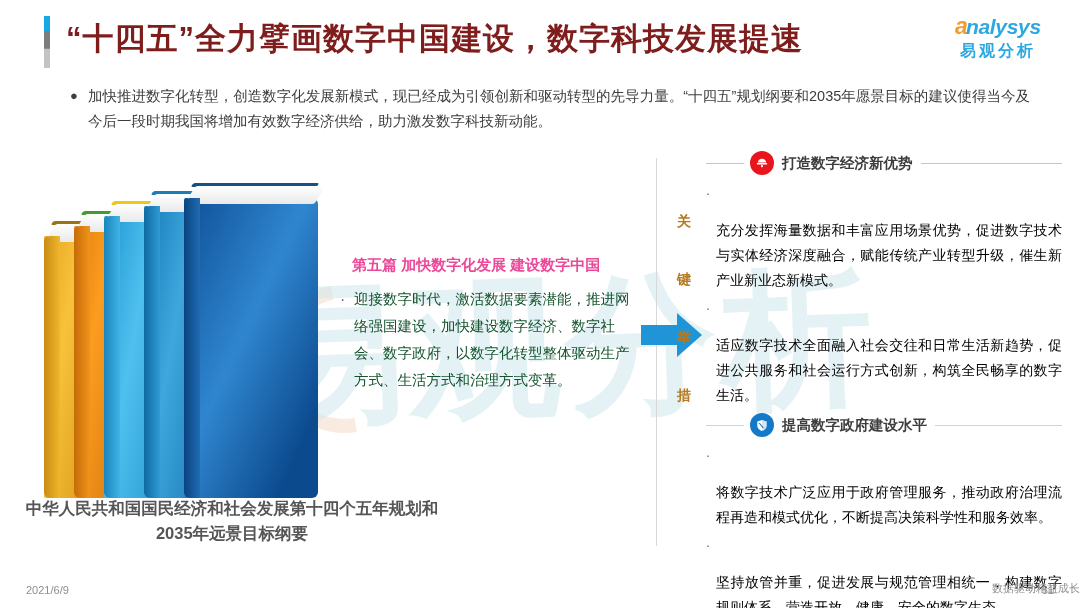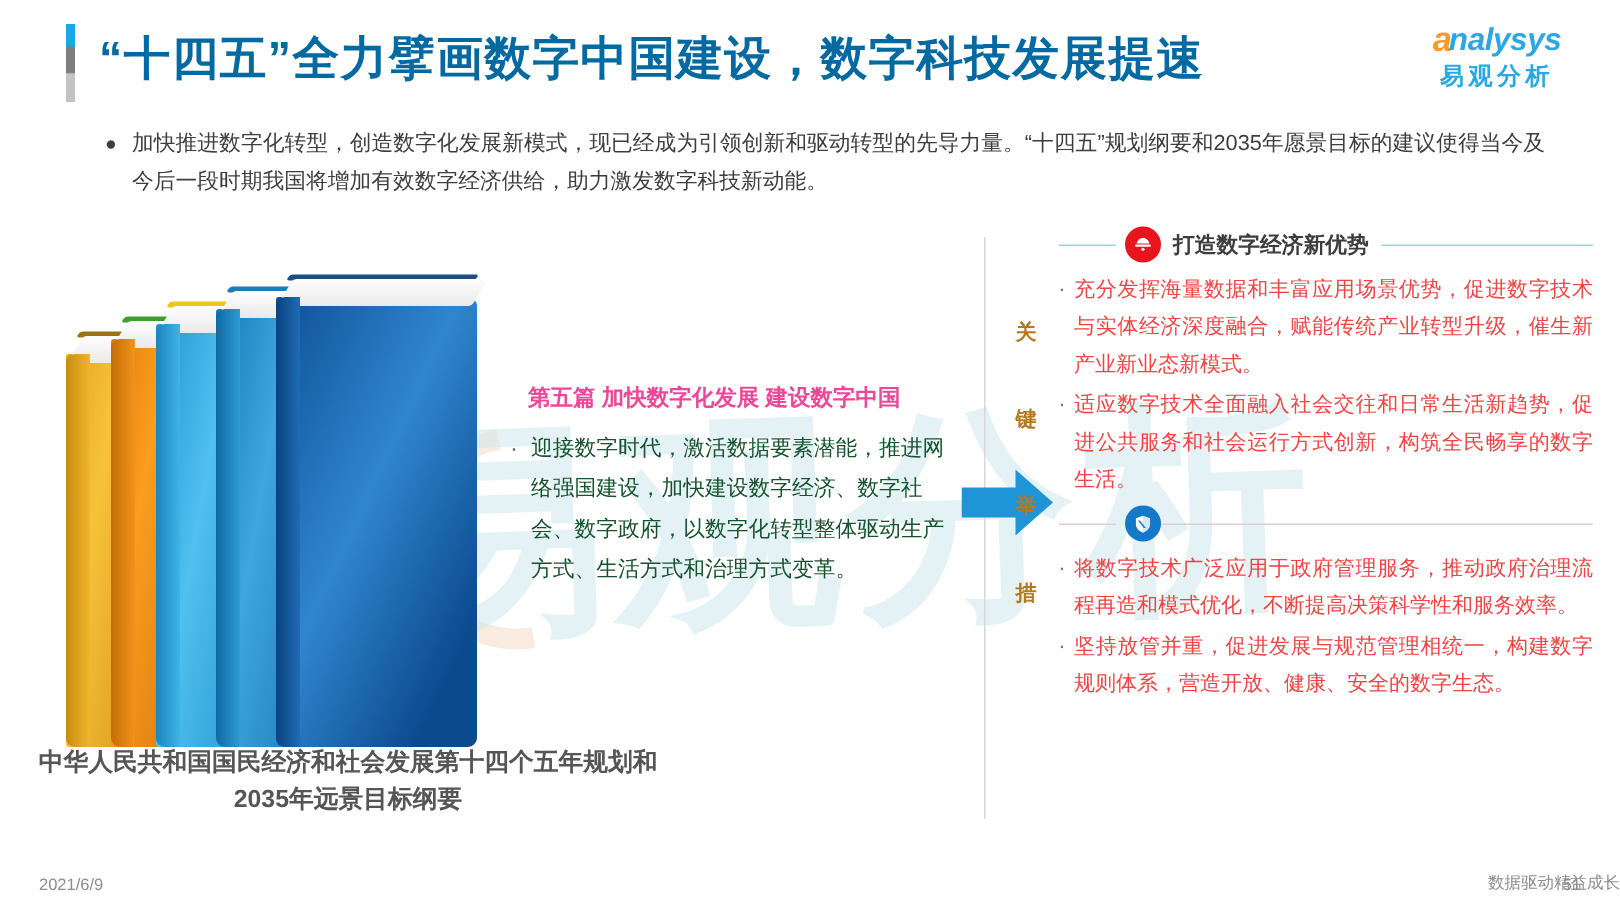--- a/index.html
+++ b/index.html
@@ -21,21 +21,21 @@
     position:absolute;left:270px;top:285px;width:120px;height:120px;
     border:14px solid #f6d8c2;border-radius:50%;
     border-right-color:transparent;border-top-color:transparent;
     opacity:.5;transform:rotate(35deg);z-index:0;
   }
 
   
   .title-bar{position:absolute;left:44px;top:16px;width:6px;height:52px;
     background:linear-gradient(#18a9e0 0%,#18a9e0 28%,#7d7d7d 30%,#7d7d7d 62%,#c3c3c3 64%,#c3c3c3 100%);z-index:3;}
   .title{position:absolute;left:66px;top:18px;font-size:31px;font-weight:bold;
-    color:#0369a1;letter-spacing:1px;white-space:nowrap;z-index:3;}
+    color:#7f1d1d;letter-spacing:1px;white-space:nowrap;z-index:3;}
 
   .logo{position:absolute;right:22px;top:14px;width:120px;height:48px;z-index:3;
     display:flex;flex-direction:column;align-items:center;justify-content:center;}
   .logo-row{display:flex;align-items:center;line-height:1;}
   .logo-a{font-size:23px;font-weight:bold;color:#f39b2b;font-style:italic;margin-right:-2px;}
   .logo-en{font-size:21px;font-weight:bold;color:#2ca8e0;font-style:italic;letter-spacing:-.3px;}
   .logo-cn{font-size:16px;font-weight:bold;color:#2ca8e0;letter-spacing:3px;margin-top:3px;}
 
   
   .intro{position:absolute;left:70px;top:84px;width:960px;z-index:3;display:flex;}
@@ -90,21 +90,21 @@
   .sec{margin-bottom:2px;}
   .sec-head{display:flex;align-items:center;height:30px;}
   .rule{height:1px;flex:1 1 auto;}
   .rule.short{flex:0 0 38px;margin:0 6px;}
   .ico{width:24px;height:24px;border-radius:50%;flex:0 0 24px;
     display:flex;align-items:center;justify-content:center;color:#fff;}
   .ico svg{display:block;}
   .sec-title{font-size:14.5px;font-weight:bold;color:#3d3d3d;white-space:nowrap;padding:0 8px;}
   .sec-body{display:flex;margin-top:2px;}
   .sec-dot{width:16px;flex:0 0 16px;font-size:15px;color:#7a7a7a;line-height:25px;text-align:center;}
-  .sec-text{font-size:14px;line-height:25px;color:#ef4444;text-align:justify;}
+  .sec-text{font-size:14px;line-height:25px;color:#000000;text-align:justify;margin-top:38px;}
 
   
   .footer-date{position:absolute;left:26px;bottom:12px;font-size:11px;color:#8d8d8d;z-index:3;}
   .footer-mid{position:absolute;left:0;right:0;bottom:12px;text-align:right;font-size:11px;color:#8d8d8d;z-index:3;}
   .footer-page{position:absolute;right:26px;bottom:12px;font-size:11px;color:#8d8d8d;z-index:3;}
 </style>
 </head>
 <body>
 
 <div class="slide">
@@ -208,20 +208,21 @@
     <div class="sec">
       <div class="sec-head">
         <div class="rule short" style="background:#e3c9de"></div>
         <div class="ico" style="background:#1479c9">
           <svg width="14" height="15" viewBox="0 0 16 16">
             <path d="M8 1.6 L13.4 3.4 V8 c0 3.2-2.6 5.3-5.4 6.4C5.2 13.3 2.6 11.2 2.6 8 V3.4 Z" fill="#fff"></path>
             <path d="M8 1.6 L13.4 3.4 V8 c0 3.2-2.6 5.3-5.4 6.4 Z" fill="#1479c9" opacity="0.18"></path>
             <path d="M5.6 5.2 L10.2 10.8 H8.6 L4.2 5.2 Z" fill="#1479c9"></path>
           </svg>
         </div>
+        <div class="sec-title">提高数字政府建设水平</div>
         <div class="rule" style="background:#e3c9de"></div>
       </div>
       <div class="sec-body">
         <div class="sec-dot">·</div>
         <div class="sec-text">将数字技术广泛应用于政府管理服务，推动政府治理流程再造和模式优化，不断提高决策科学性和服务效率。</div>
       </div>
     </div>
 
     <div class="sec">
       <div class="sec-body">

